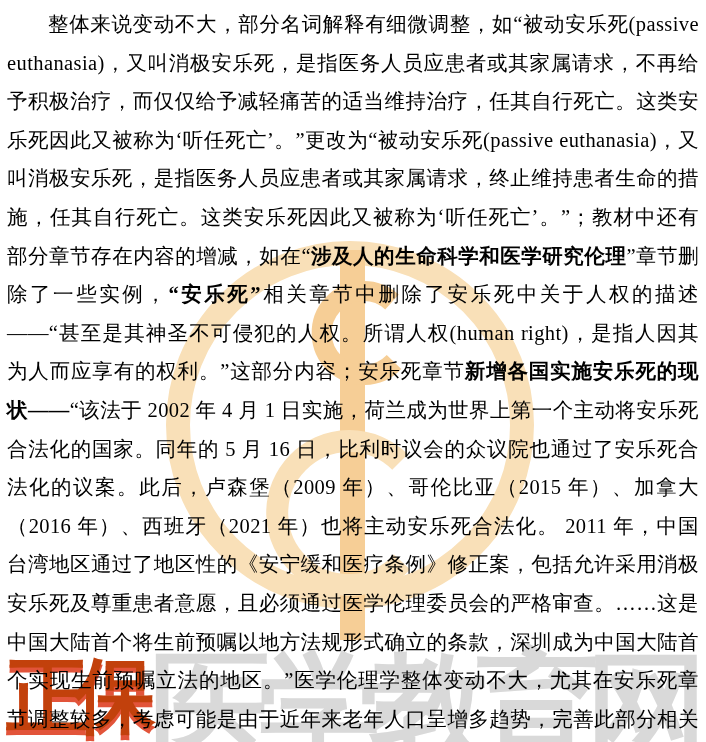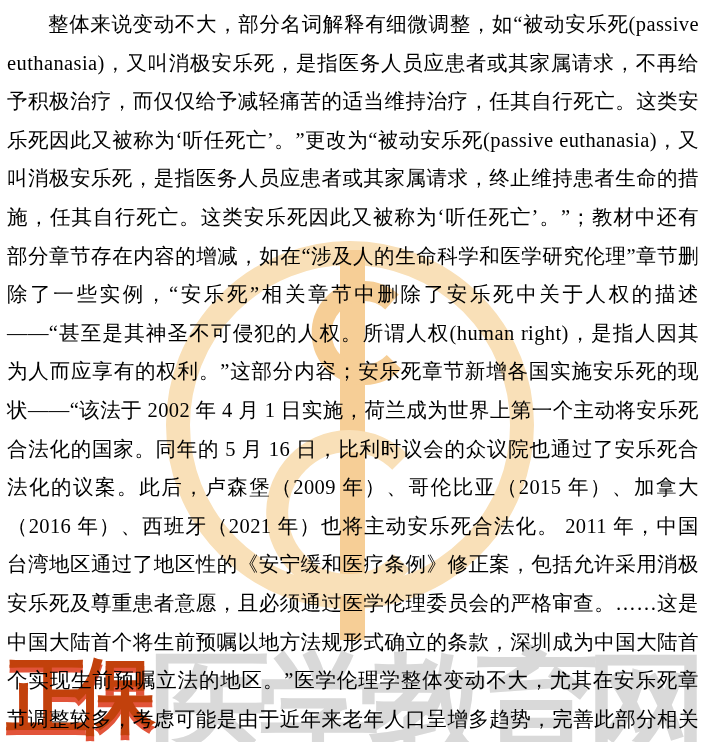--- a/index.html
+++ b/index.html
@@ -53,21 +53,21 @@
   }
   .content p {
     margin: 0;
     font-size: 20.5px;
     line-height: 38.6px;
     color: #000000;
     text-align: justify;
     text-indent: 2em;
     letter-spacing: 0.4px;
   }
-  .content p b { font-weight: 400; }
+  .content p b { font-weight: 700; }
 </style>
 </head>
 <body>
 
 <div class="page">
 
   <div class="watermark-layer">
     <svg class="logo-svg" width="706" height="742" viewBox="0 0 706 742">
       <circle cx="350" cy="425" r="172" fill="none" stroke-width="24" stroke="#F9E0B8"></circle>
       <rect x="340" y="250" width="25" height="390" fill="#F6CE96"></rect>

